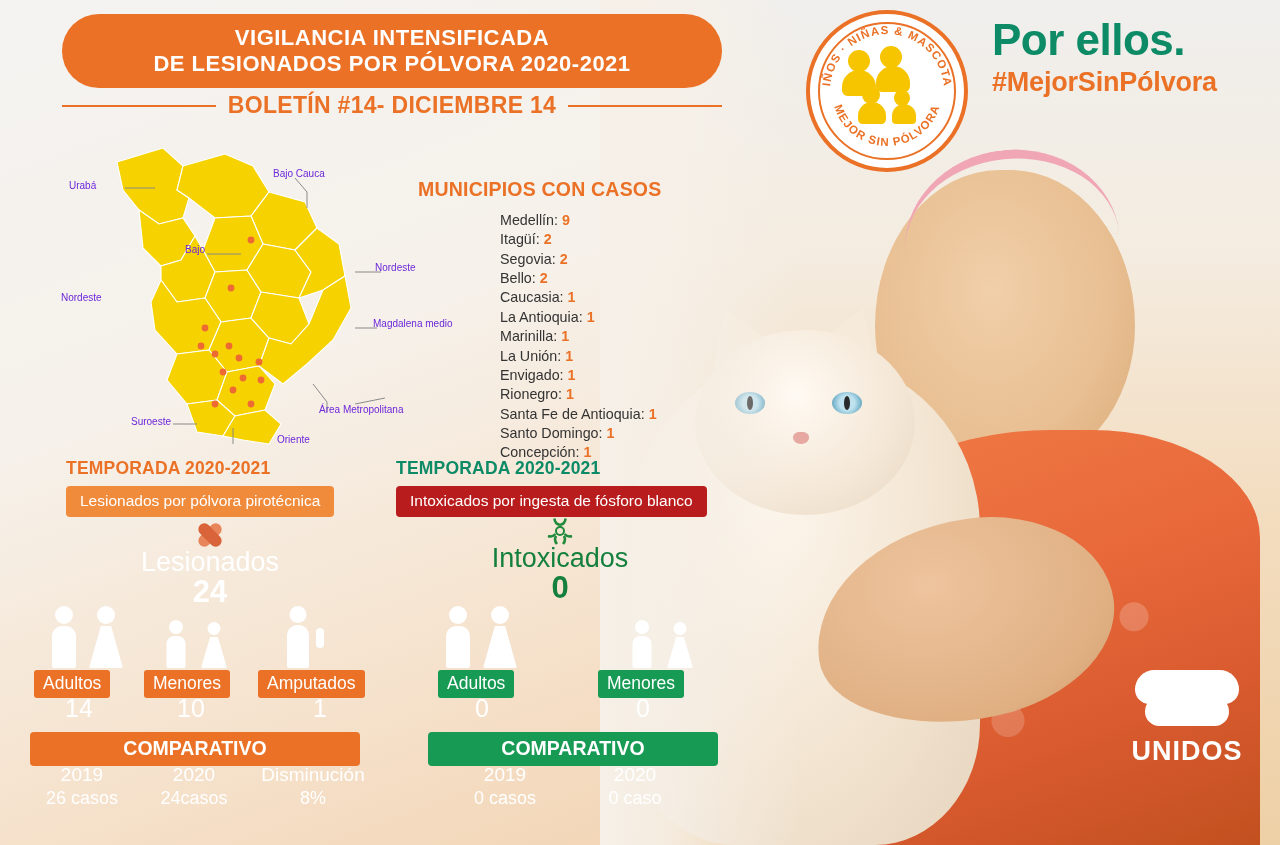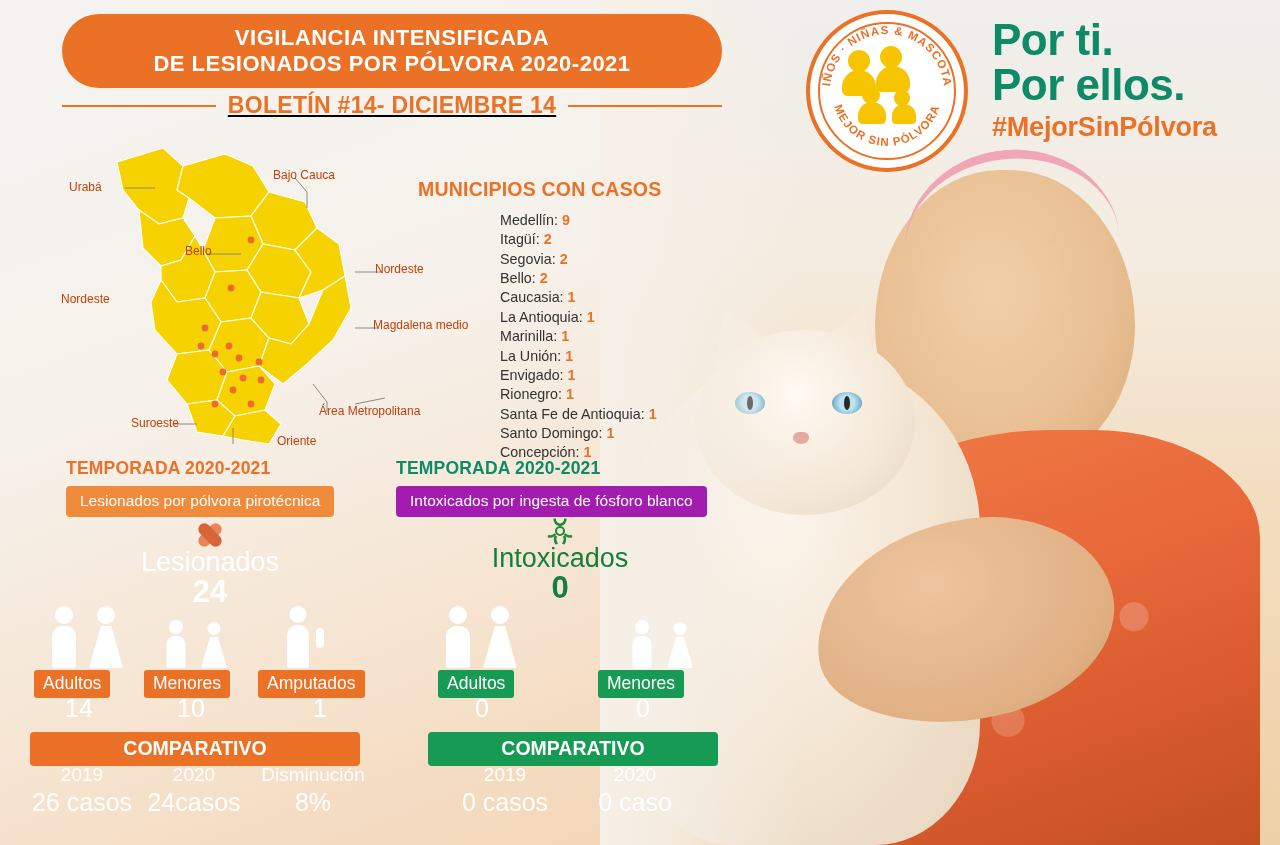--- a/index.html
+++ b/index.html
@@ -79,21 +79,21 @@
     position: absolute; left: 62px; top: 14px; width: 660px; height: 74px;
     background: #ea7125; border-radius: 38px;
     display: flex; flex-direction: column; align-items: center; justify-content: center;
     color: #fff; text-align: center;
   }
   .title-box .l1, .title-box .l2 {
     font-weight: bold; font-size: 22px; letter-spacing: .5px; line-height: 1.18;
   }
   .bulletin-wrap {
     position: absolute; left: 62px; top: 92px; width: 660px;
-    display: flex; align-items: center; gap: 12px; justify-content: flex-start; text-decoration: underline;
+    display: flex; align-items: center; gap: 12px; justify-content: flex-start;
   }
   .bulletin-wrap .rule { flex: 1; height: 2px; background: #ea7125; }
   .bulletin {
     color: #ea7125; font-weight: bold; font-size: 23px; white-space: nowrap; letter-spacing: .3px;
   }
 
   
   .seal { position: absolute; left: 806px; top: 10px; width: 162px; height: 162px; }
   .seal-outer {
     position: absolute; inset: 0; border-radius: 50%;
@@ -115,21 +115,21 @@
     color: #0d8a66; font-weight: bold; font-size: 44px; line-height: 1.02; letter-spacing: -.5px;
   }
   .brand .tag {
     margin-top: 4px; color: #ea7125; font-weight: bold; font-size: 27px; letter-spacing: -.2px;
   }
 
   
   .map { position: absolute; left: 55px; top: 132px; width: 400px; height: 330px; }
   .map svg { position: absolute; left: 0; top: 0; }
   .map .lbl {
-    position: absolute; font-size: 12px; color: #c2410c; white-space: nowrap;
+    position: absolute; font-size: 10px; color: #6d28d9; white-space: nowrap;
   }
 
   
   .munis { position: absolute; left: 418px; top: 178px; width: 290px; }
   .munis h3 {
     color: #ea7125; font-weight: bold; font-size: 19.5px; letter-spacing: .2px; margin-bottom: 10px;
   }
   .munis ul { list-style: none; padding-left: 82px; }
   .munis li { font-size: 14.3px; color: #333; line-height: 1.355; white-space: nowrap; }
   .munis li b { color: #ea7125; }
@@ -139,21 +139,21 @@
   .season h4 { font-weight: bold; font-size: 17.5px; letter-spacing: .2px; }
   .pill {
     margin-top: 7px; display: inline-block; color: #fff; font-size: 15.5px;
     padding: 6px 14px 7px; border-radius: 4px;
   }
   .s-left { left: 66px; top: 458px; }
   .s-left h4 { color: #ea7125; }
   .s-left .pill { background: #f08b3c; }
   .s-right { left: 396px; top: 458px; }
   .s-right h4 { color: #0d8a66; }
-  .s-right .pill { background: #a21caf; }
+  .s-right .pill { background: #b91c1c; }
 
   .bigstat { position: absolute; text-align: center; }
   .bigstat .word { font-size: 27px; line-height: 1.05; }
   .bigstat .num { font-size: 31px; font-weight: bold; line-height: 1.05; }
   .bl { left: 60px; top: 548px; width: 300px; color: #fff; }
   .br { left: 430px; top: 536px; width: 260px; color: #15803d; margin-top: 8px; }
   .icon-top { position: absolute; top: -28px; left: 50%; transform: translateX(-50%); }
 
   
   .figs { position: absolute; display: flex; align-items: flex-end; }
@@ -169,21 +169,21 @@
 
   .comp {
     position: absolute; color: #fff; font-weight: bold; font-size: 19.5px;
     text-align: center; border-radius: 4px; padding: 5px 0 6px;
   }
   .comp.o { background: #ea7125; }
   .comp.g { background: #179a54; }
   .compgrid { position: absolute; display: flex; color: #fff; text-align: center; }
   .compgrid .c { }
   .compgrid .c .y { font-size: 19px; }
-  .compgrid .c .v { font-size: 25px; margin-top: 2px; }
+  .compgrid .c .v { font-size: 18px; margin-top: 2px; }
 
   
   .gob { position: absolute; left: 862px; top: 672px; width: 240px; text-align: center; color: #fff; }
   .gob .shield {
     width: 48px; height: 58px; margin: 0 auto 6px; background: #fff;
     border-radius: 6px 6px 22px 22px;
     position: relative; overflow: hidden;
   }
   .gob .shield::after {
     content:""; position: absolute; inset: 5px; border-radius: 4px 4px 18px 18px;
@@ -254,21 +254,20 @@
       <div class="f body" style="left:0px; top:24px;"></div>
       <div class="f body" style="left:34px; top:20px;"></div>
       <div class="f head" style="left:20px; top:40px; width:18px; height:18px;"></div>
       <div class="f body" style="left:16px; top:56px; width:28px; height:22px;"></div>
       <div class="f head" style="left:52px; top:44px; width:16px; height:16px;"></div>
       <div class="f body" style="left:50px; top:58px; width:24px; height:20px;"></div>
     </div>
   </div>
 
   <div class="brand">
-    <div class="b1">Por ti.</div>
     <div class="b2">Por ellos.</div>
     <div class="tag">#MejorSinPólvora</div>
   </div>
 
   <div class="map">
     <svg width="400" height="330" viewBox="0 0 400 330">
       <g fill="#f6d200" stroke="#ffffff" stroke-width="1.1">
         <path d="M62,30 L108,16 L128,34 L122,58 L134,66 L128,86 L104,92 L84,78 L68,58 Z"></path>
         <path d="M84,78 L104,92 L128,86 L140,104 L126,128 L106,134 L88,116 Z"></path>
         <path d="M128,34 L170,22 L198,34 L214,60 L196,84 L160,86 L134,66 L122,58 Z"></path>
@@ -310,21 +309,21 @@
         <path d="M300,140 L326,140"></path>
         <path d="M300,196 L322,196"></path>
         <path d="M258,252 L272,270 L272,280"></path>
         <path d="M178,296 L178,312"></path>
         <path d="M118,292 L142,292"></path>
         <path d="M300,272 L330,266"></path>
       </g>
     </svg>
     <div class="lbl" style="left:14px; top:48px;">Urabá</div>
     <div class="lbl" style="left:218px; top:36px;">Bajo Cauca</div>
-    <div class="lbl" style="left:130px; top:112px;">Bello</div>
+    <div class="lbl" style="left:130px; top:112px;">Bajo</div>
     <div class="lbl" style="left:320px; top:130px;">Nordeste</div>
     <div class="lbl" style="left:6px; top:160px;">Nordeste</div>
     <div class="lbl" style="left:318px; top:186px;">Magdalena medio</div>
     <div class="lbl" style="left:76px; top:284px;">Suroeste</div>
     <div class="lbl" style="left:222px; top:302px;">Oriente</div>
     <div class="lbl" style="left:264px; top:272px;">Área Metropolitana</div>
   </div>
 
   <div class="munis">
     <h3>MUNICIPIOS CON CASOS</h3>
@@ -457,14 +456,21 @@
       <div class="y">2019</div>
       <div class="v">0 casos</div>
     </div>
     <div class="c" style="width:130px;">
       <div class="y">2020</div>
       <div class="v">0 caso</div>
     </div>
   </div>
 
 
+  <div class="unidos">
+    <div class="mark">
+      <div class="b1"></div>
+      <div class="b2"></div>
+    </div>
+    <div class="t">UNIDOS</div>
+  </div>
 
 </div>
 
 </body></html>

